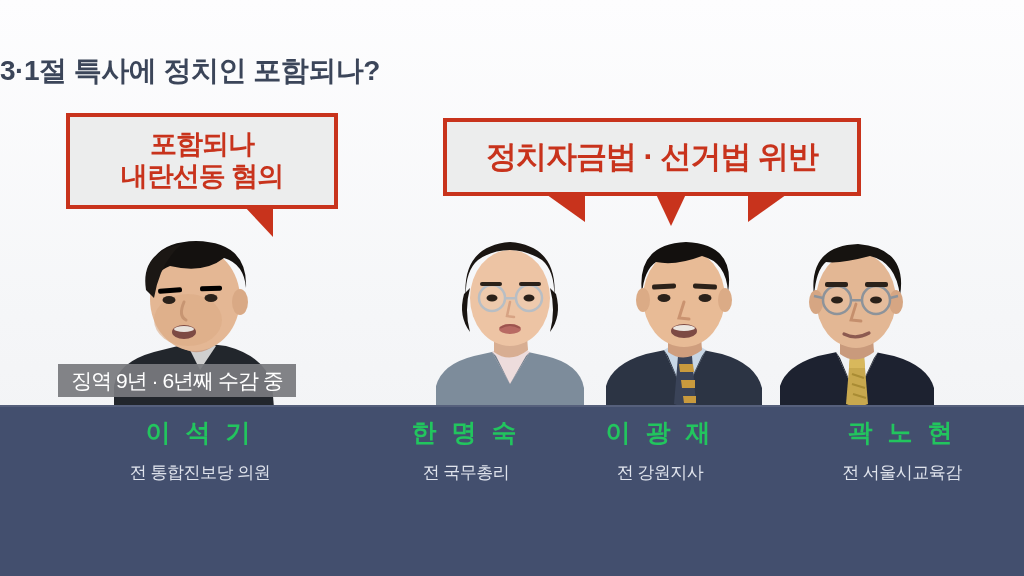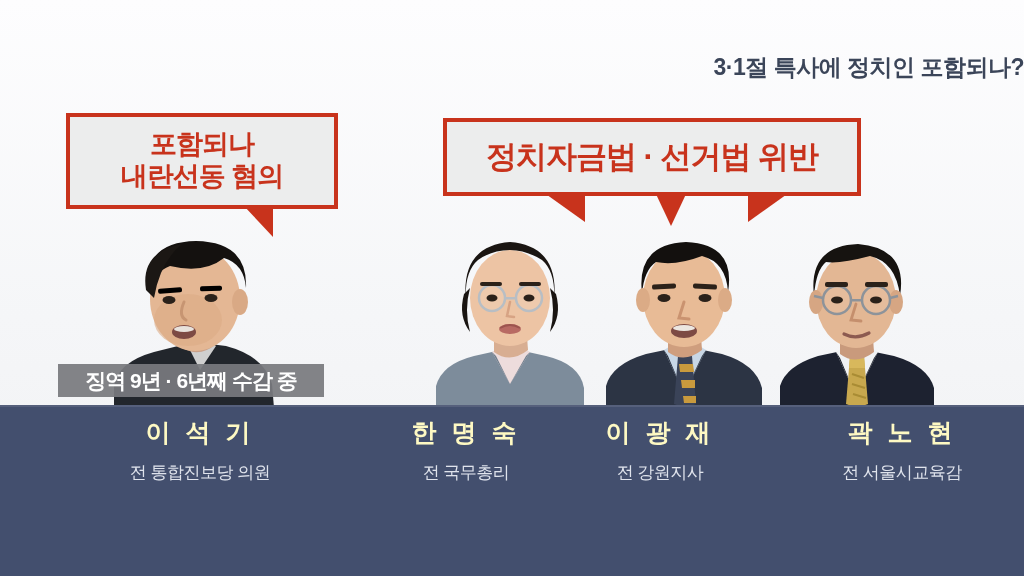--- a/index.html
+++ b/index.html
@@ -13,22 +13,22 @@
     position:relative;
     width:1024px; height:576px;
     background:linear-gradient(180deg,#fdfdfe 0%, #f5f6f8 55%, #f0f1f3 100%);
     overflow:hidden;
   }
 
   
   .title {
     position:absolute;
     left:0; right:0; top:52px;
-    text-align:right;
-    font-size:23px;
+    text-align:left;
+    font-size:28px;
     font-weight:bold;
     letter-spacing:-0.5px;
     color:#3b4559;
     white-space:nowrap;
   }
 
   
   .bubble {
     position:absolute;
     background:#eceded;
@@ -78,46 +78,46 @@
   .p1 { left:96px;  top:236px; width:210px; height:172px; }
   .p2 { left:430px; top:232px; width:160px; height:176px; }
   .p3 { left:604px; top:236px; width:164px; height:172px; }
   .p4 { left:778px; top:238px; width:160px; height:170px; }
   .brow { position:absolute; background:#2b2119; border-radius:2px; }
 
   
   .badge {
     position:absolute;
     left:58px; top:364px;
-    width:266px; height:33px;
+    width:238px; height:33px;
     background:rgba(120,122,126,.93);
     color:#ffffff;
     font-size:21px;
-    font-weight:bold;
+    font-weight:normal;
     letter-spacing:-1px;
     display:flex; align-items:center; justify-content:center;
   }
 
   
   .band {
     position:absolute;
     left:0; top:405px; width:1024px; height:171px;
     background:#434f6e;
   }
   .band-top-line {
     position:absolute; left:0; top:0; width:100%; height:2px;
     background:rgba(255,255,255,.10);
   }
   .name-col { position:absolute; top:14px; text-align:center; }
   .nc1 { left:90px;  width:220px; }
   .nc2 { left:376px; width:180px; }
   .nc3 { left:570px; width:180px; }
   .nc4 { left:792px; width:220px; }
   .pname {
-    color:#fef9c3; font-size:25px; font-weight:bold;
+    color:#22c55e; font-size:25px; font-weight:bold;
     letter-spacing:4px; line-height:1.1;
   }
   .prole {
     color:#dfe3ec; font-size:17px; letter-spacing:-0.5px;
     margin-top:17px; line-height:1.1;
   }
 </style>
 </head>
 <body>
 

